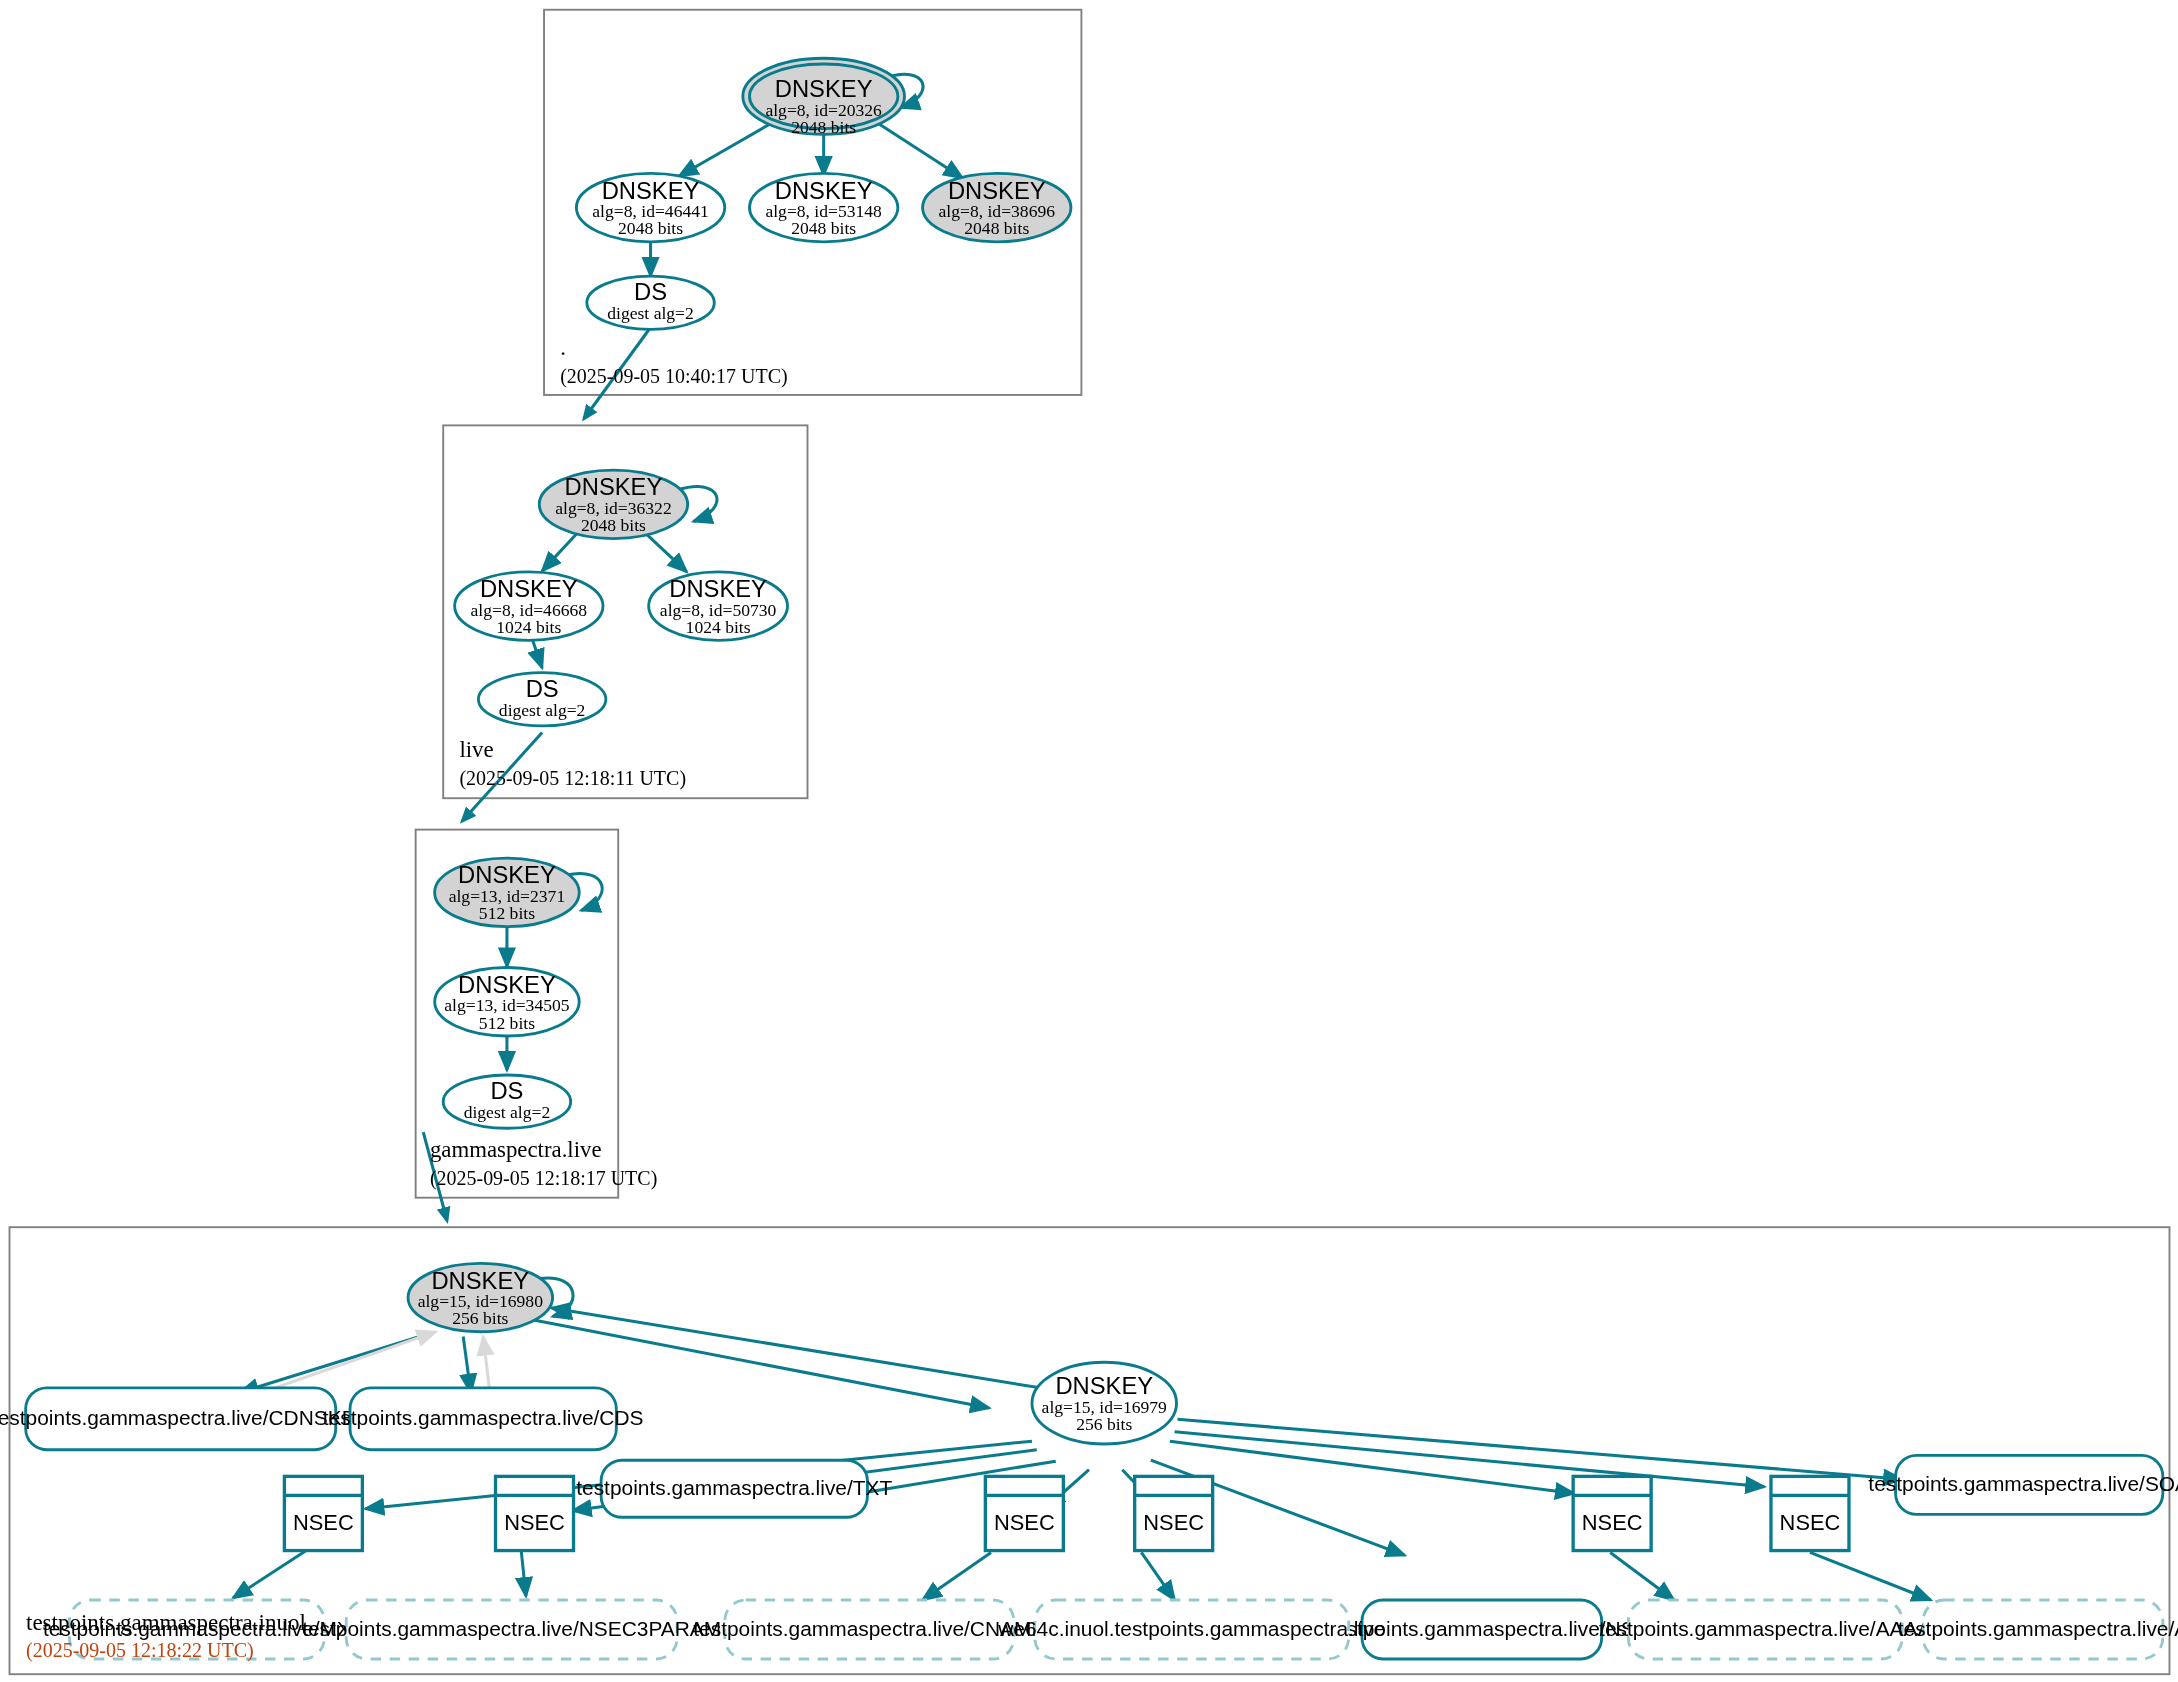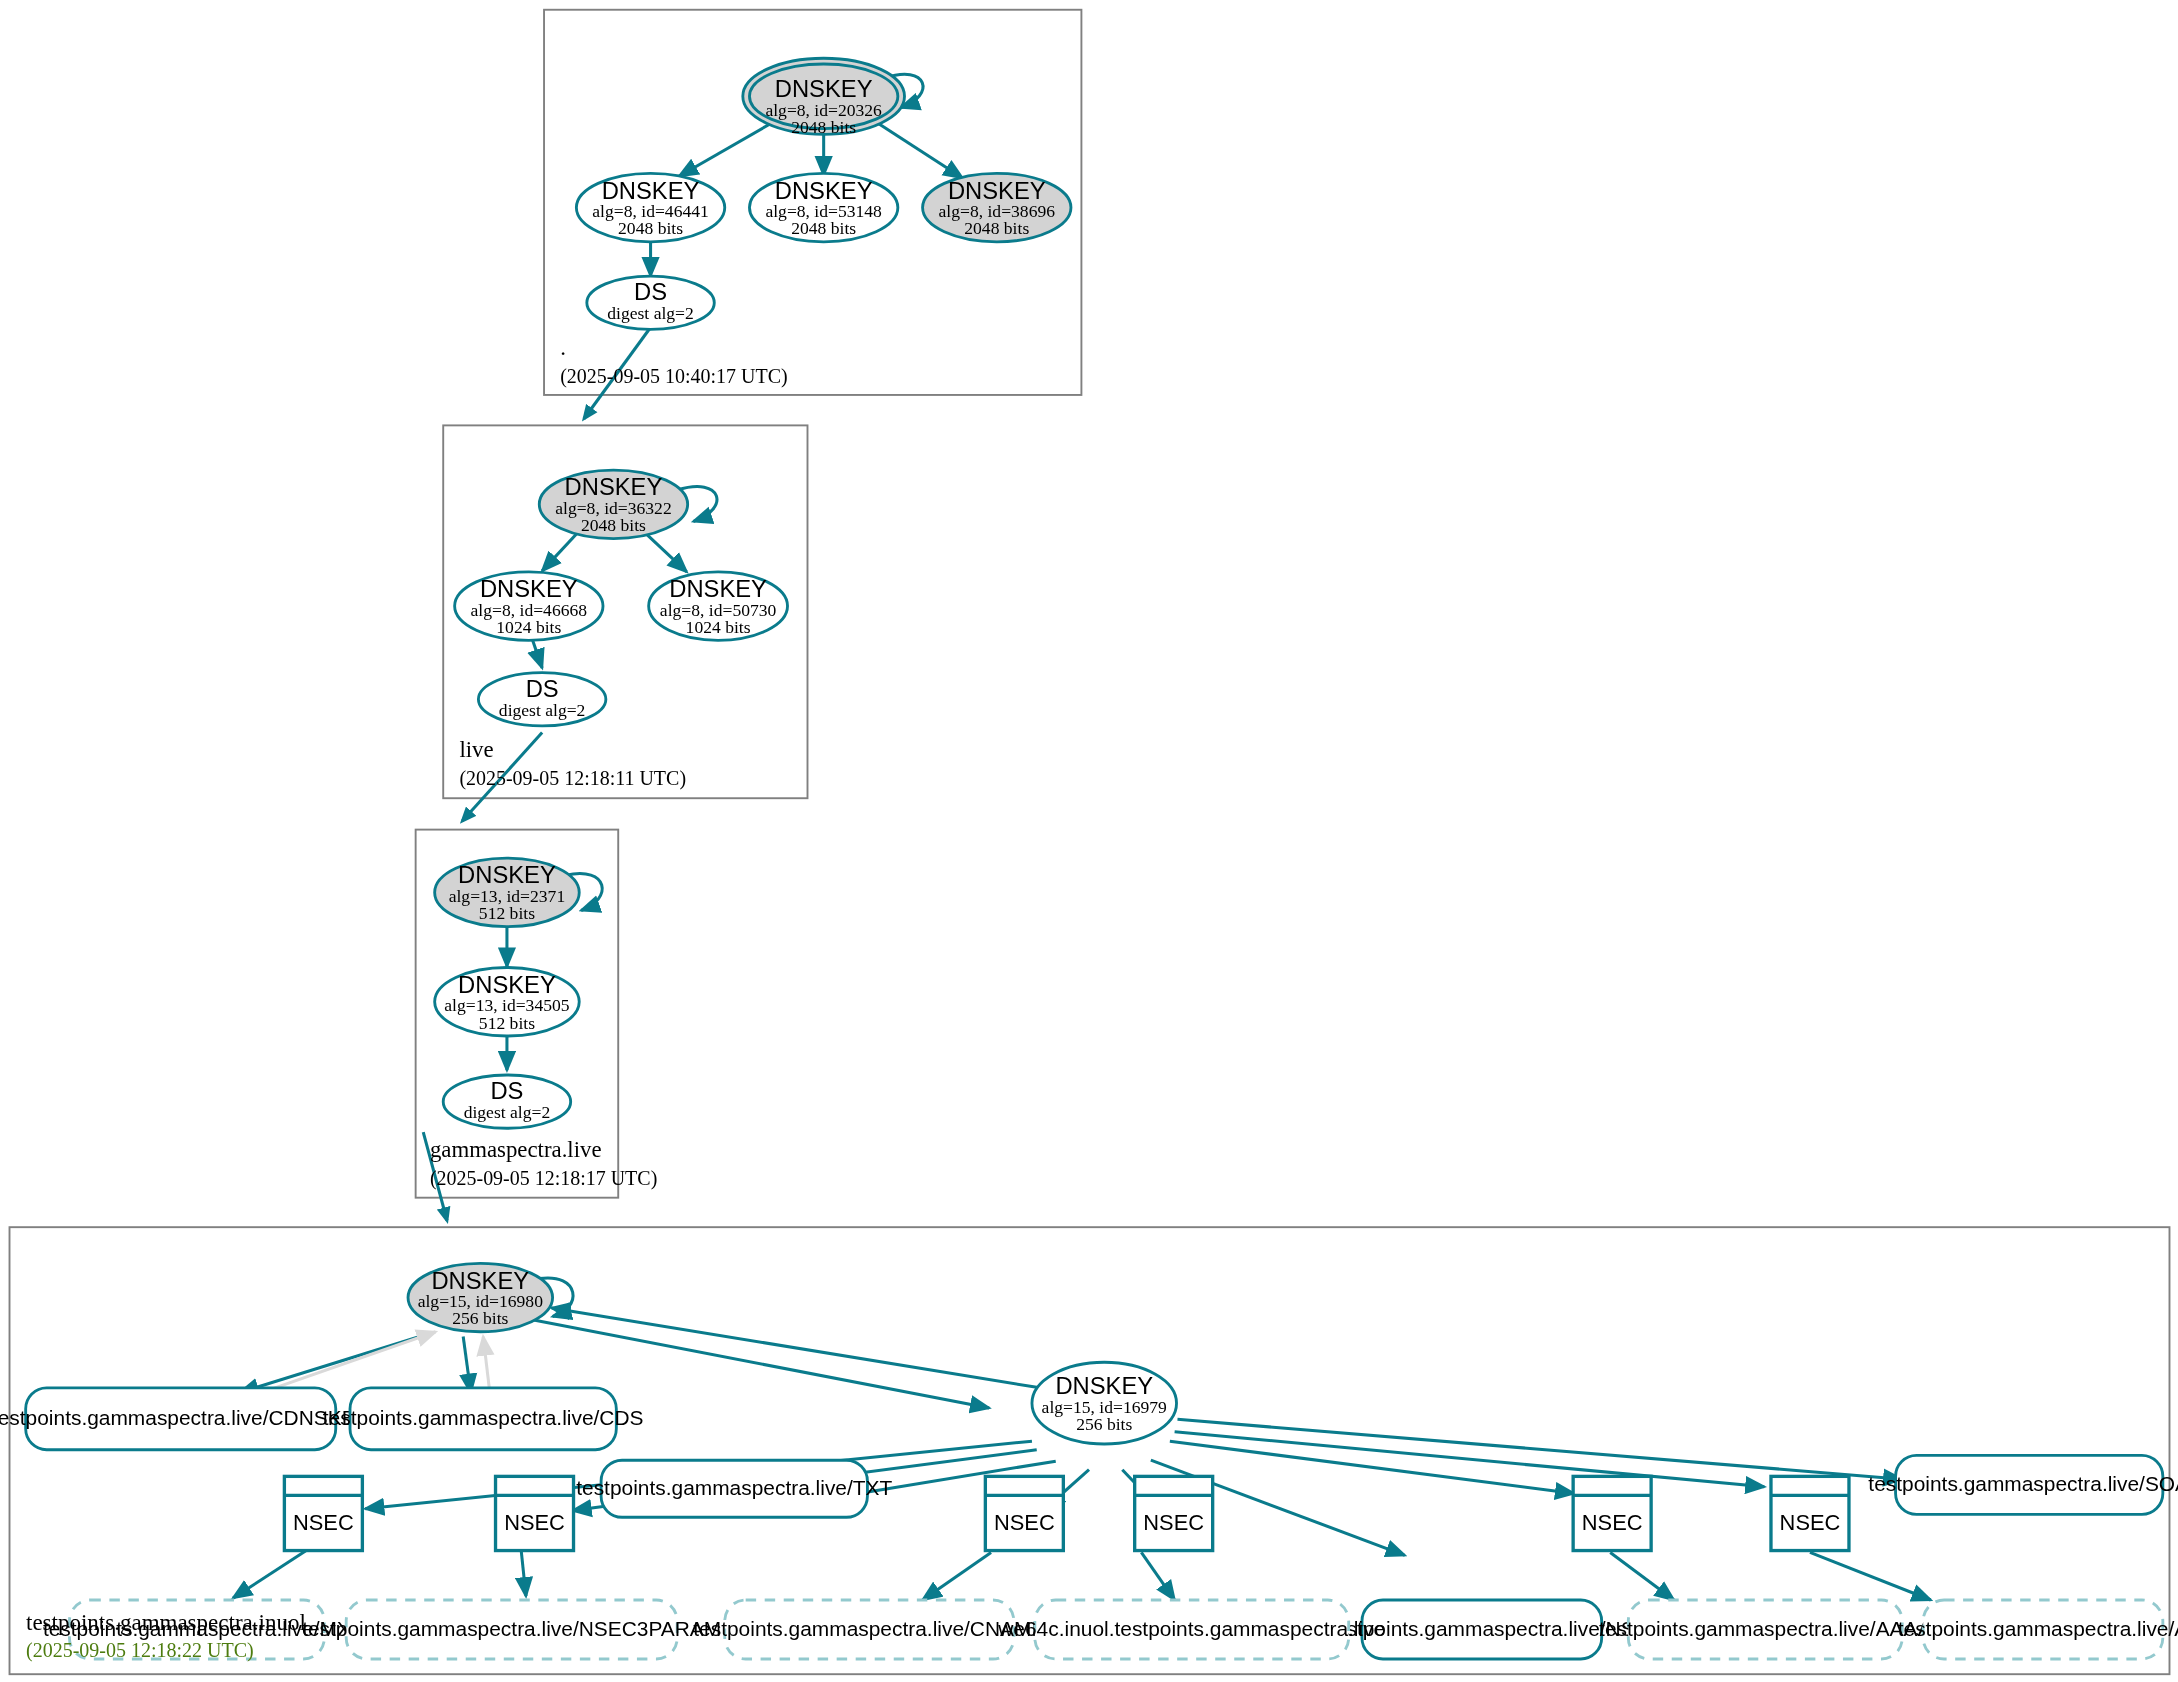--- a/index.html
+++ b/index.html
@@ -306,15 +306,15 @@
     <rect class="nsec-box" x="1862" y="1552" width="82" height="78"></rect>
     <line x1="1862" y1="1572" x2="1944" y2="1572" stroke="#0a7b8c" stroke-width="3.5"></line>
     <text class="t-nsec" x="1903" y="1602">NSEC</text>
   </g>
 
   <text class="t-zonename" x="27" y="1698" style="visibility:hidden"></text>
   <text class="t-zonename" x="27" y="1705" style="display:none">testpoints.gammaspectra.live</text>
 </svg>
 
 <div style="position:absolute; left:26px; top:1610px; font-family:'Liberation Serif', serif; font-size:23px; color:#000;">testpoints.gammaspectra.inuol</div>
-<div style="position:absolute; left:26px; top:1639px; font-family:'Liberation Serif', serif; font-size:20px; color:#4d7c0f;">(2025-09-05 12:18:22 UTC)</div>
+<div style="position:absolute; left:26px; top:1639px; font-family:'Liberation Serif', serif; font-size:20px; color:#c2410c;">(2025-09-05 12:18:22 UTC)</div>
 </div>
 
 
 </body></html>

